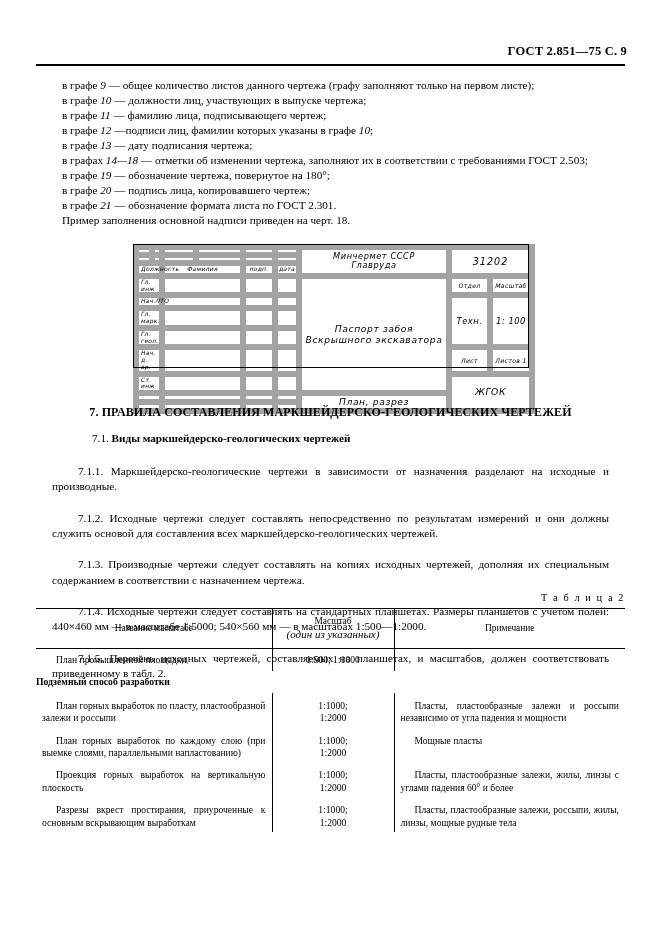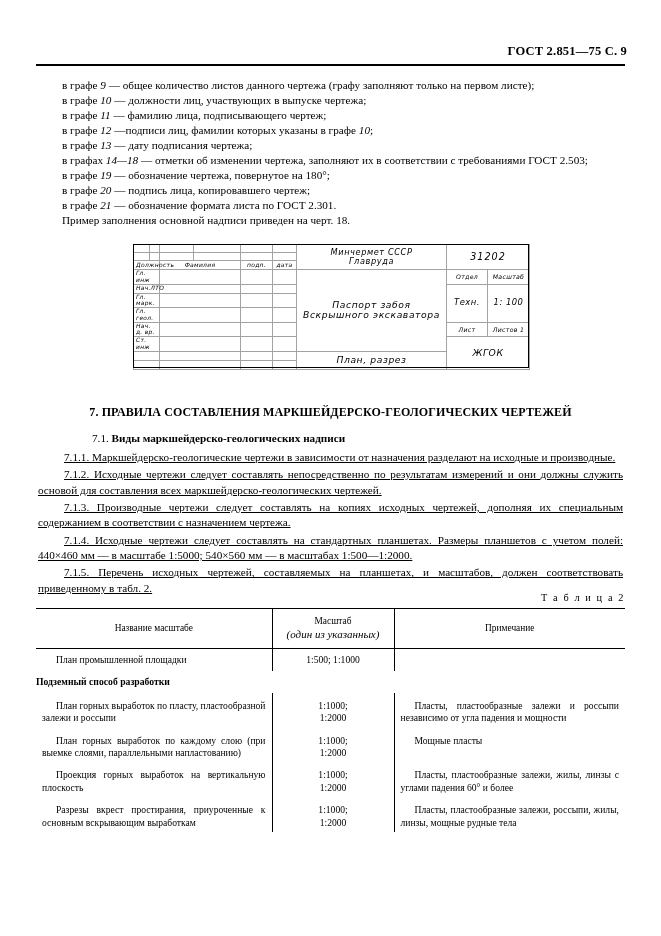--- a/index.html
+++ b/index.html
@@ -73,21 +73,21 @@
     height: 124px;
   }
   .tb {
     width: 100%;
     height: 100%;
     border-collapse: collapse;
     table-layout: fixed;
     font-family: "DejaVu Sans", sans-serif;
   }
   .tb td {
-    border: 1px solid #a3a3a3;
+    border: 6px solid #a3a3a3;
     padding: 0;
     font-size: 6.4px;
     font-style: italic;
     text-align: center;
     vertical-align: middle;
     line-height: 1.15;
     letter-spacing: 0.3px;
   }
   .tb td.lbl {
     text-align: left;
@@ -160,23 +160,22 @@
   .body-block2 {
     position: absolute;
     left: 36px;
     top: 448px;
     width: 589px;
     font-size: 11.2px;
     line-height: 1.37;
     text-align: justify;
   }
   .body-block2 p {
-    margin: 2px;
+    margin: 16px;
     text-indent: 26px;
-    text-decoration: underline;
   }
 
   
   .table-label {
     position: absolute;
     left: 0;
     top: 592px;
     width: 661px;
     text-align: right;
     padding-right: 36px;
@@ -358,21 +357,21 @@
       </tbody>
     </table>
     <div class="tb-outer"></div>
   </div>
 
 
   <div class="section-title">7.  ПРАВИЛА СОСТАВЛЕНИЯ МАРКШЕЙДЕРСКО-ГЕОЛОГИЧЕСКИХ ЧЕРТЕЖЕЙ</div>
 
   <div class="subsection-title">
     <span>7.1.</span>
-    <b>Виды маркшейдерско-геологических надписи</b>
+    <b>Виды маркшейдерско-геологических чертежей</b>
   </div>
 
   <div class="body-block2">
     <p>7.1.1. Маркшейдерско-геологические чертежи в зависимости от назначения разделают на исходные и производные.</p>
     <p>7.1.2. Исходные чертежи следует составлять непосредственно по результатам измерений и они должны служить основой для составления всех маркшейдерско-геологических чертежей.</p>
     <p>7.1.3. Производные чертежи следует составлять на копиях исходных чертежей, дополняя их специальным содержанием в соответствии с назначением чертежа.</p>
     <p>7.1.4. Исходные чертежи следует составлять на стандартных планшетах. Размеры планшетов с учетом полей: 440×460 мм — в масштабе 1:5000; 540×560 мм — в масштабах 1:500—1:2000.</p>
     <p>7.1.5. Перечень исходных чертежей, составляемых на планшетах, и масштабов, должен соответствовать приведенному в табл. 2.</p>
   </div>
 

